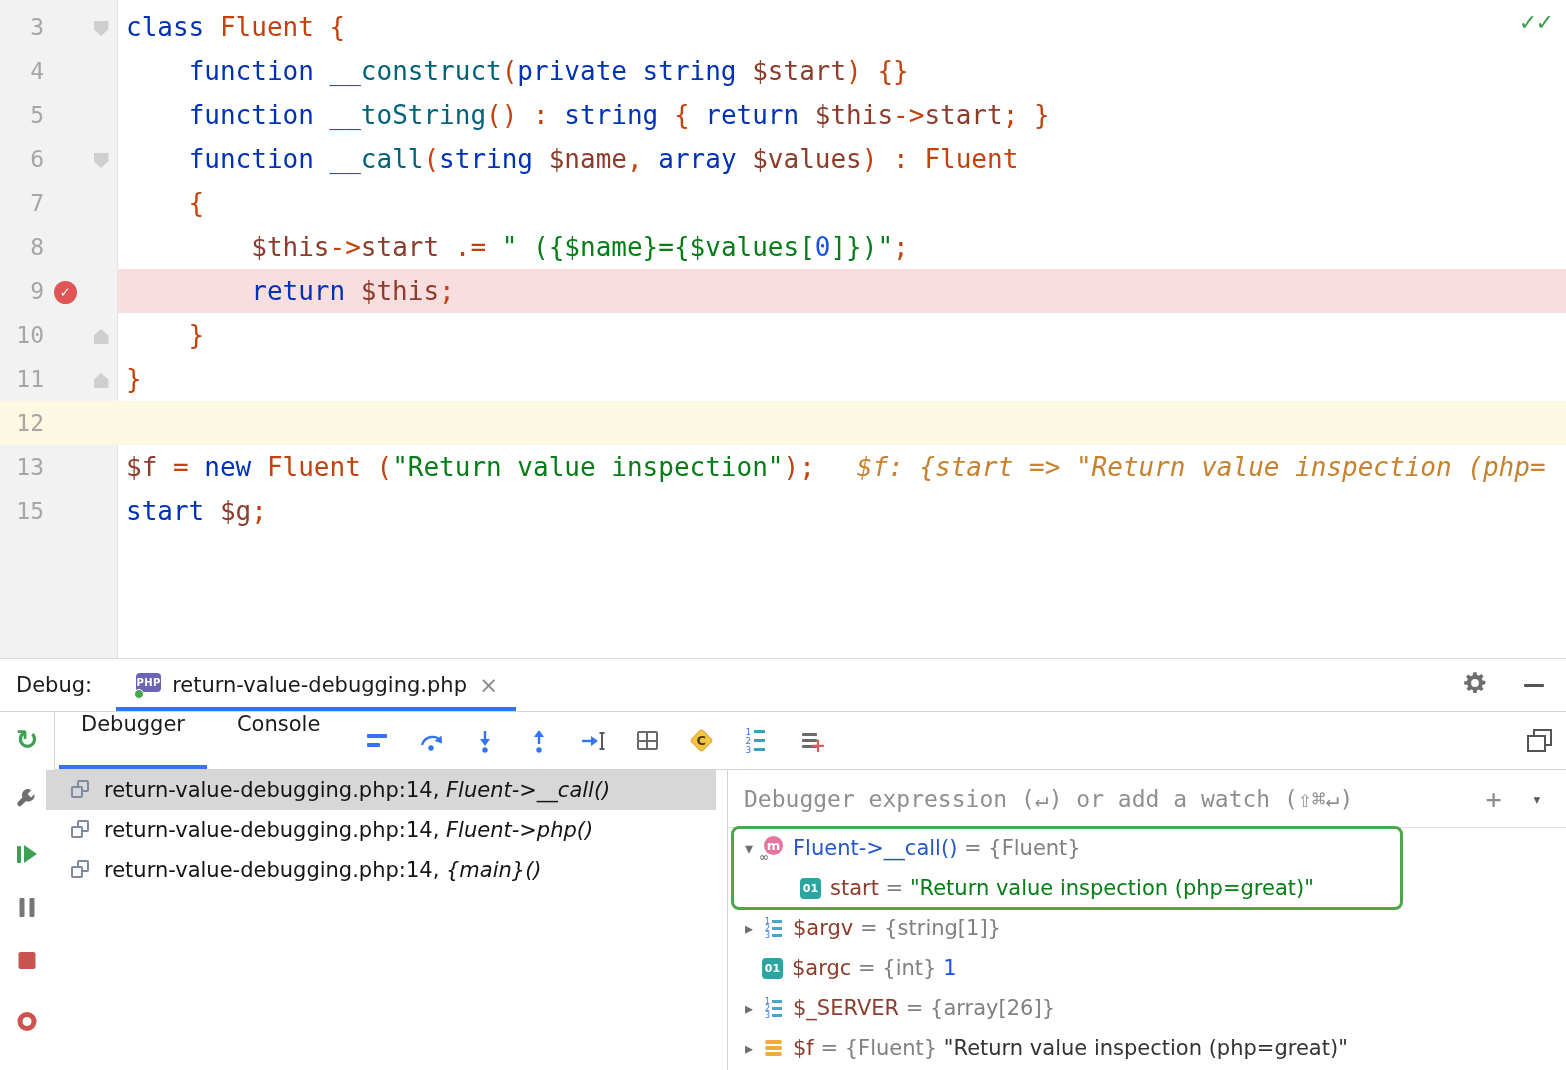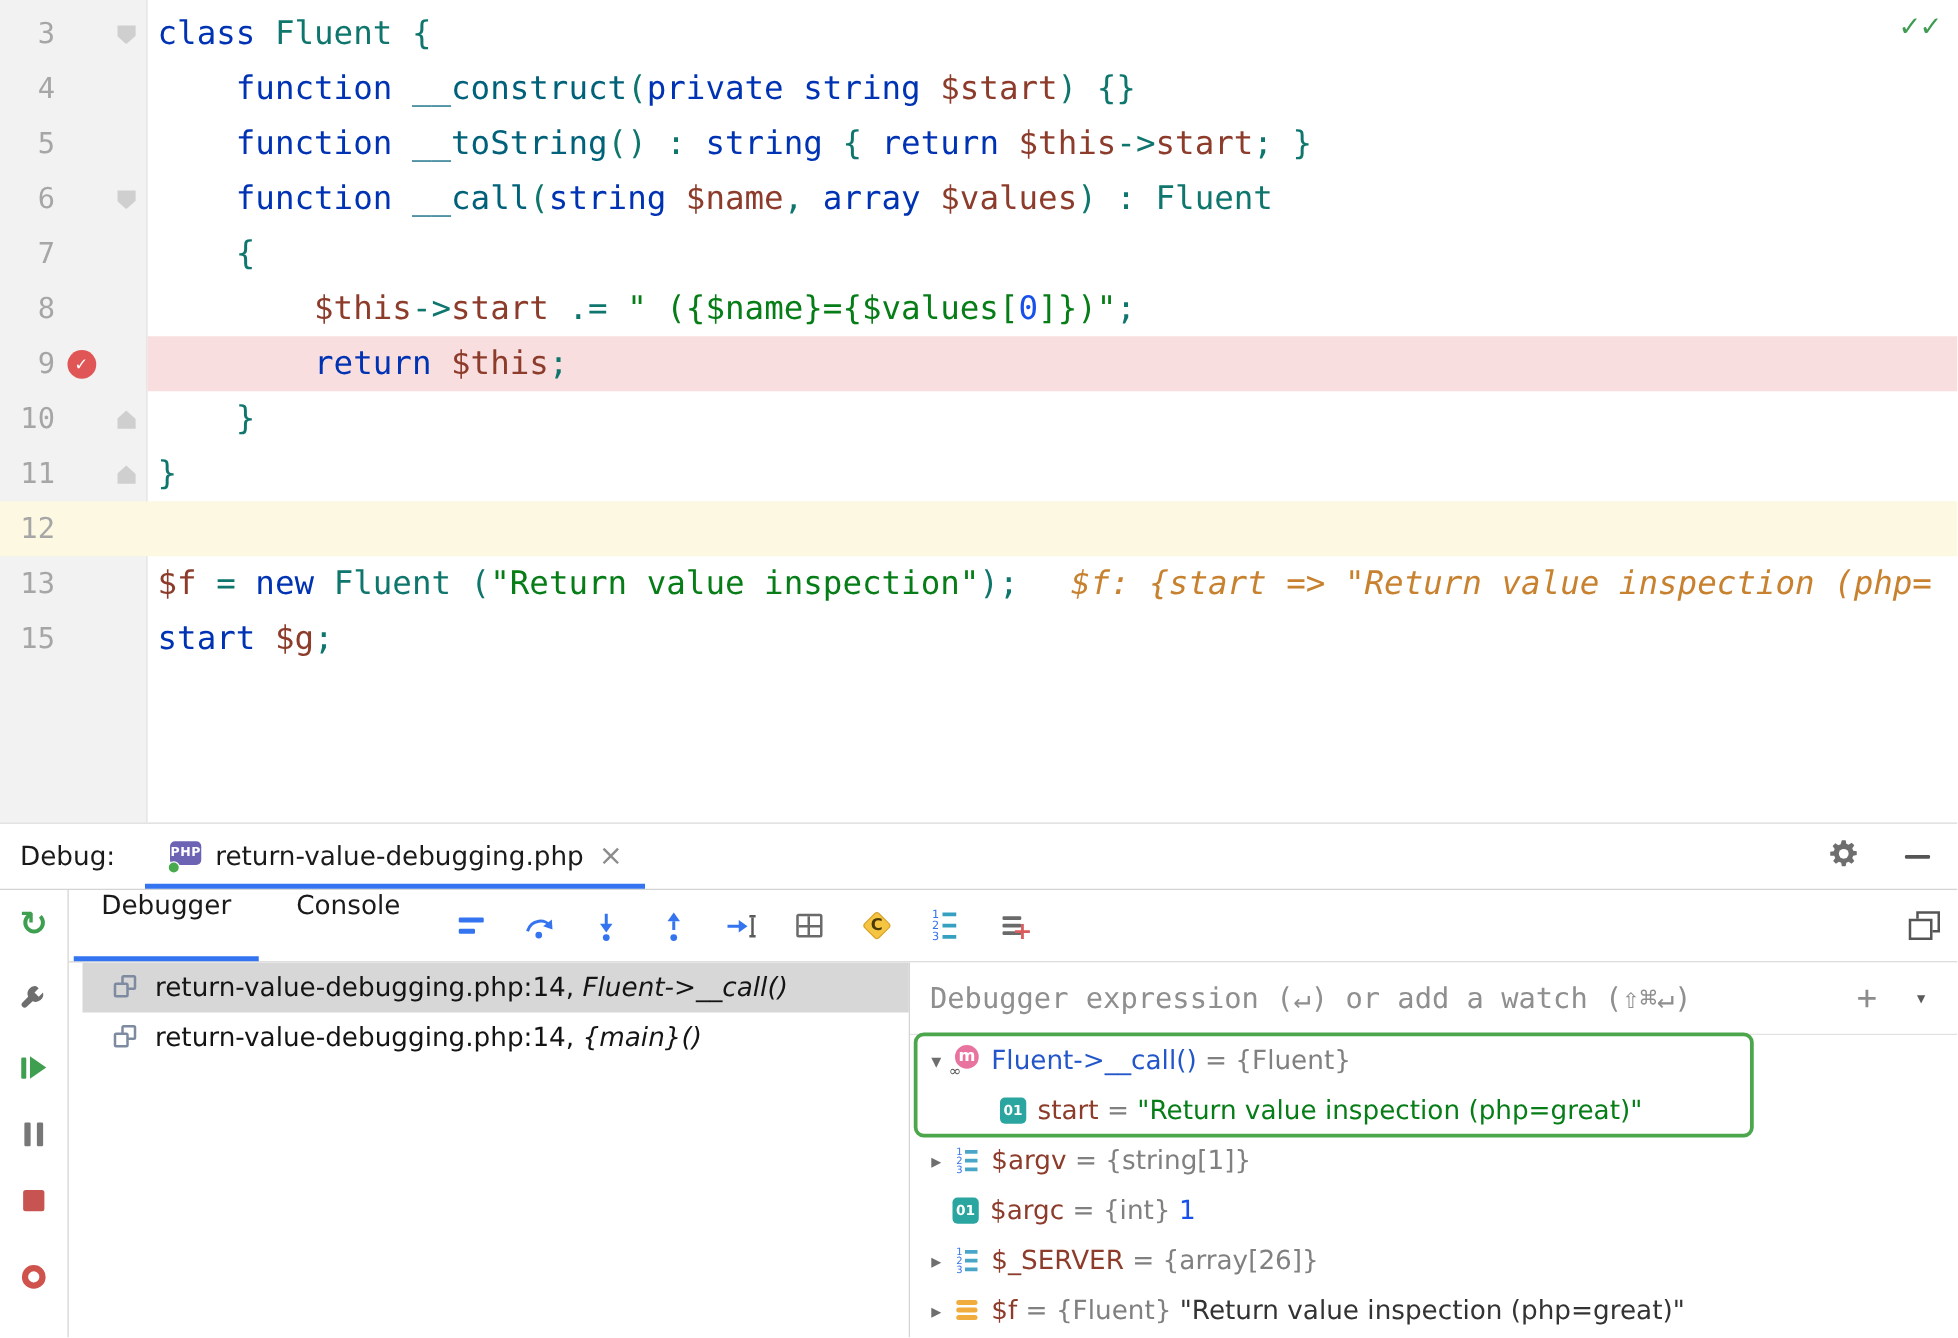--- a/index.html
+++ b/index.html
@@ -20,21 +20,21 @@
   .gfold{display:inline-block;width:30px;text-align:center}
   .bp{display:inline-flex;width:23px;height:23px;border-radius:50%;background:#E05555;color:#fff;
     font-size:15px;font-weight:bold;align-items:center;justify-content:center;line-height:1;vertical-align:middle}
   .fold{display:inline-block;width:15px;height:15px;background:#CFCFCF;vertical-align:middle}
   .fdown{clip-path:polygon(0 0,100% 0,100% 55%,50% 100%,0 55%)}
   .fup{clip-path:polygon(50% 0,100% 45%,100% 100%,0 100%,0 45%)}
   .code{flex:1;padding-left:8px;color:#070707;overflow:hidden}
   .hl-pink{background:#F9DEDF}
   .hl-blue{background:#1E5AA8}
   .tk-kw{color:#0033B3}.tk-fn{color:#00627A}.tk-vr{color:#8D3C2B}
-  .tk-str{color:#067D17}.tk-num{color:#1750EB}.tk-pl{color:#0f766e}.tk-wh{color:#FFFFFF}
+  .tk-str{color:#067D17}.tk-num{color:#1750EB}.tk-pl{color:#c2410c}.tk-wh{color:#FFFFFF}
   .hint{color:#C8822F;font-style:italic;margin-left:42px}
   .inspections{position:absolute;top:6px;right:14px}
   .chk{color:#3E9B50;font-size:25px;font-weight:bold}
   .c2{margin-left:-14px}
 
   
   .dbg-header{position:absolute;top:658px;left:0;width:1566px;height:54px;background:#fff;
     border-top:1px solid #DADADA;border-bottom:1px solid #D4D4D4;display:flex;align-items:center;font-size:21px;color:#1a1a1a}
   .dbg-label{padding-left:16px}
   .dbg-tab{position:relative;height:100%;display:flex;align-items:center;gap:10px;margin-left:24px;padding:0 18px}
@@ -80,21 +80,21 @@
   .wrench{top:74px}
   .resume{top:133px;display:flex;align-items:center;gap:3px}
   .rbar{width:4px;height:17px;background:#3E9F50;border-radius:1px}
   .rtri{width:0;height:0;border-top:9px solid transparent;border-bottom:9px solid transparent;border-left:13px solid #3E9F50}
   .pause{top:186px;display:flex;gap:5px}
   .pause i{width:5px;height:19px;background:#777;border-radius:1px}
   .stop{top:240px;width:17px;height:17px;background:#C75450;border-radius:2px}
   .mutebp{top:300px;width:19px;height:19px;border-radius:50%;border:5px solid #D0524D;background:#fff}
 
   
-  .frames{position:absolute;top:770px;left:66px;width:670px;height:300px;background:#fff;font-size:21px}
+  .frames{position:absolute;top:770px;left:46px;width:670px;height:300px;background:#fff;font-size:21px}
   .frow{height:40px;display:flex;align-items:center;padding-left:24px;color:#141414}
   .frow.sel{background:#D7D7D7}
   .ficon{position:relative;width:22px;height:22px;margin-right:12px;flex:none}
   .ficon i{position:absolute;width:12px;height:12px;border:2px solid #7E8AA0;border-radius:2px}
   .ficon .f1{top:1px;left:7px}
   .ficon .f2{top:7px;left:1px;background:#fff}
   .frow.sel .ficon .f2{background:#D7D7D7}
   .ftext{white-space:pre}
   .fmethod{font-style:italic}
 
@@ -281,20 +281,27 @@
             <i class="f1"></i>
             <i class="f2"></i>
           </span>
           <span class="ftext"><span class="ffile">return-value-debugging.php:14, </span><span class="fmethod">Fluent-&gt;__call()</span></span>
         </div>
         <div class="frow">
           <span class="ficon">
             <i class="f1"></i>
             <i class="f2"></i>
           </span>
+          <span class="ftext"><span class="ffile">return-value-debugging.php:14, </span><span class="fmethod">Fluent-&gt;php()</span></span>
+        </div>
+        <div class="frow">
+          <span class="ficon">
+            <i class="f1"></i>
+            <i class="f2"></i>
+          </span>
           <span class="ftext"><span class="ffile">return-value-debugging.php:14, </span><span class="fmethod">{main}()</span></span>
         </div>
       </div>
   </div>
 
   <div class="vars">
     <div class="eval-bar">
       <span class="eval-text">Debugger expression (↵) or add a watch (⇧⌘↵)</span>
       <span class="eval-plus">+</span>
       <span class="eval-dd">▾</span>

